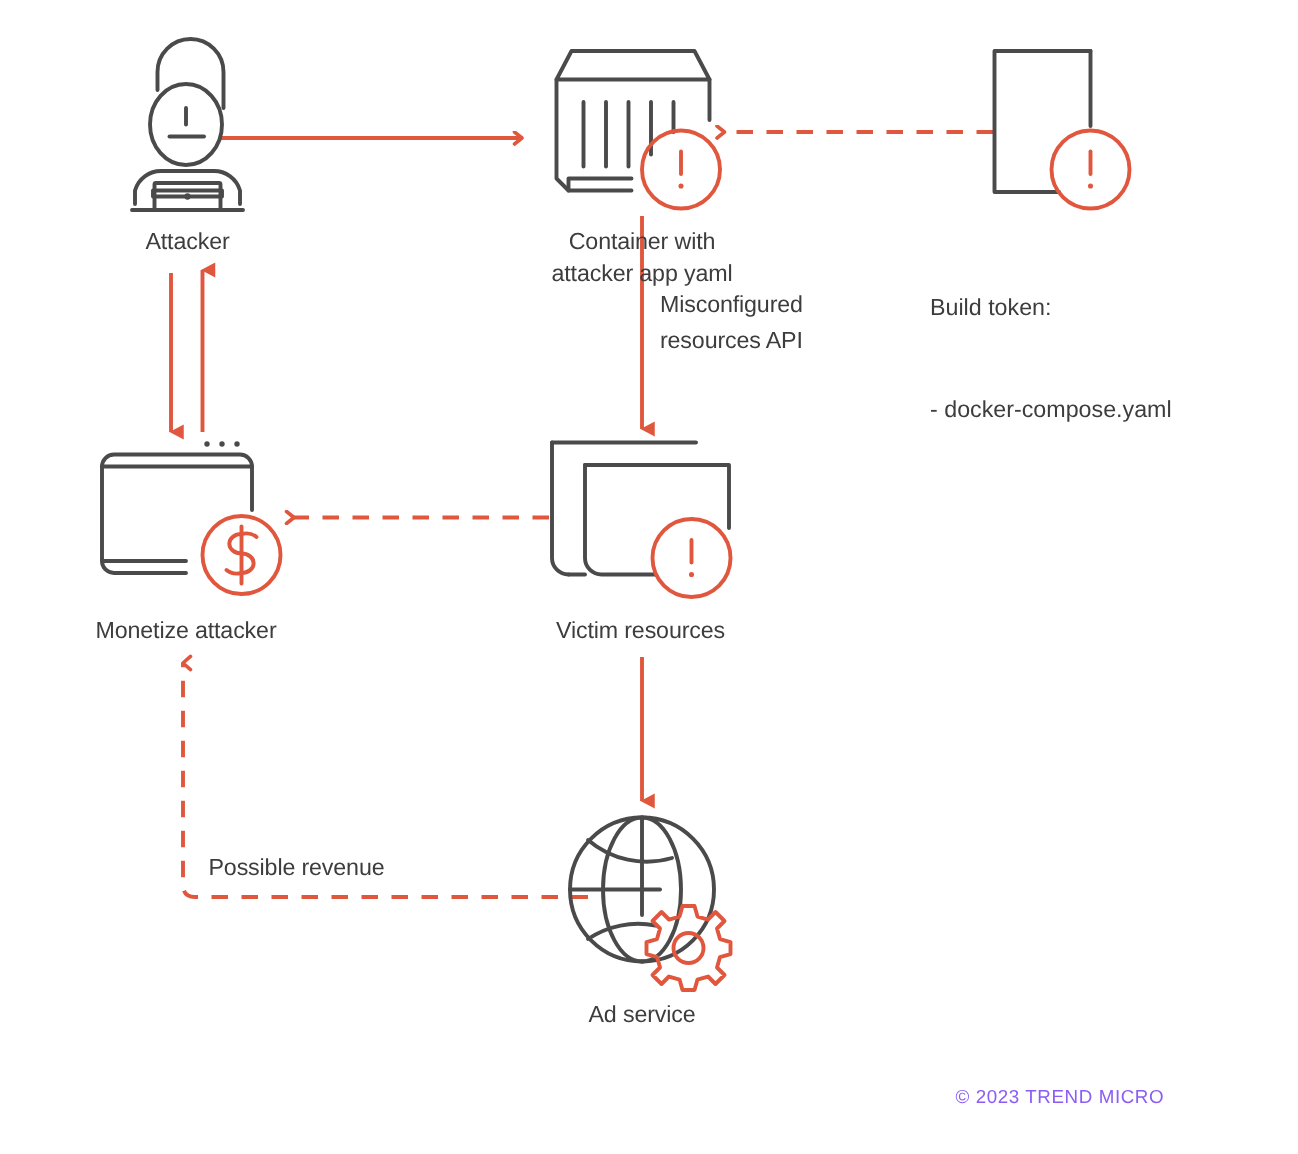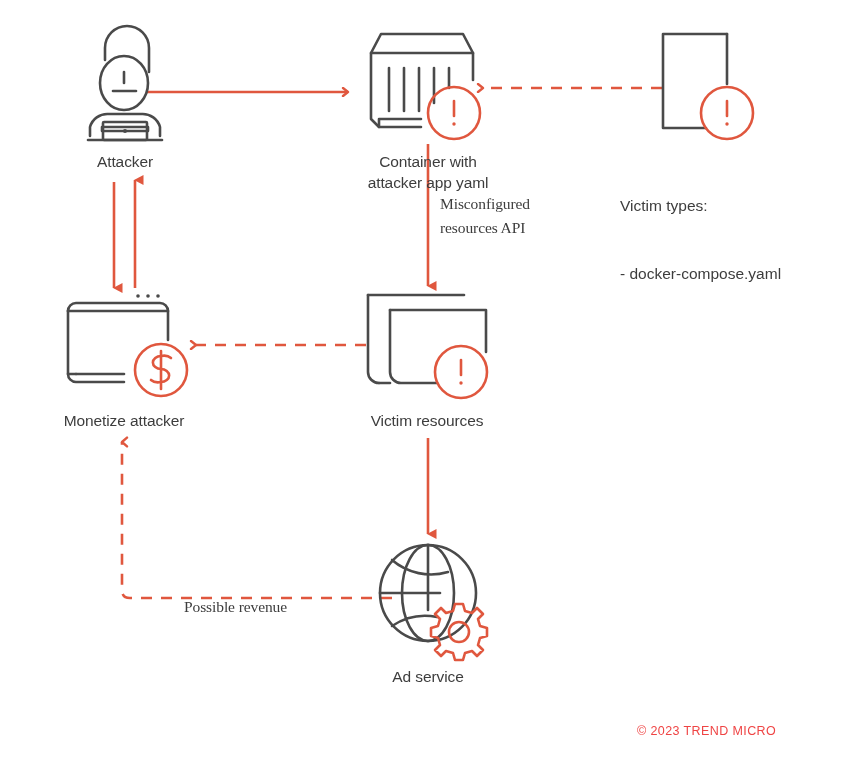--- a/index.html
+++ b/index.html
@@ -33,35 +33,34 @@
     color: #3d3d3d;
     white-space: pre;
     letter-spacing: -0.1px;
   }
   .lbl.center {
     text-align: center;
     transform: translateX(-50%);
   }
   .lbl.left {
     text-align: left;
-    font-family: Liberation Serif, serif;
   }
   .build-list {
     position: absolute;
     font-size: 15.5px;
     line-height: 22.5px;
     color: #3d3d3d;
     white-space: pre;
   }
   .build-list .it {
   }
   .footer {
     position: absolute;
     font-size: 12.5px;
-    color: #ef4444;
+    color: #8b5cf6;
     letter-spacing: 0.4px;
     white-space: pre;
   }
 </style>
 </head>
 <body>
 
 <div id="canvas">
 
   <svg class="layer" viewBox="0 0 865 769" xmlns="http://www.w3.org/2000/svg">
@@ -220,27 +219,27 @@
 
   <div class="lbl center" style="left:125px; top:151px;">Attacker</div>
 
   <div class="lbl center" style="left:428px; top:151px;">Container with</div>
   <div class="lbl center" style="left:428px; top:172px;">attacker app yaml</div>
 
   <div class="lbl left" style="left:440px; top:193px;">Misconfigured</div>
   <div class="lbl left" style="left:440px; top:217px;">resources API</div>
 
   <div class="build-list" style="left:620px; top:150px;">
-    <div>Victim types:</div>
+    <div>Build token:</div>
     <div class="it">- docker-compose.yaml</div>
   </div>
 
   <div class="lbl center" style="left:124px; top:410px;">Monetize attacker</div>
 
   <div class="lbl center" style="left:427px; top:410px;">Victim resources</div>
 
-  <div class="lbl left" style="left:139px; top:596px;margin-left:45px;">Possible revenue</div>
+  <div class="lbl left" style="left:139px; top:568px;">Possible revenue</div>
 
   <div class="lbl center" style="left:428px; top:666px;">Ad service</div>
 
   <div class="footer" style="left:637px; top:724px;">© 2023 TREND MICRO</div>
 
 </div>
 
 </body></html>

